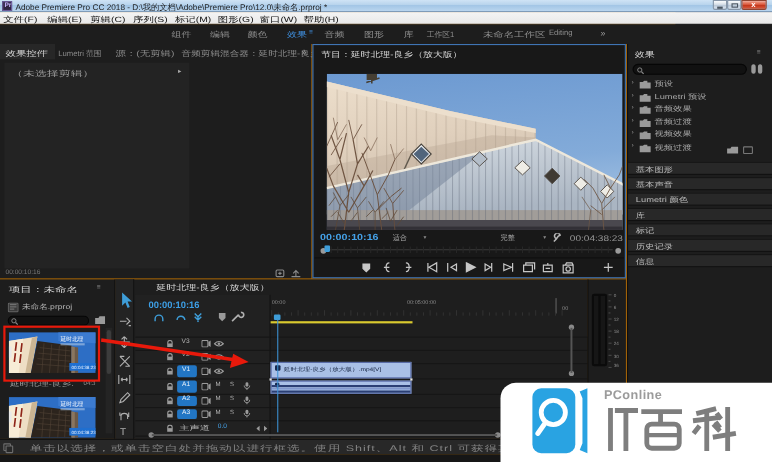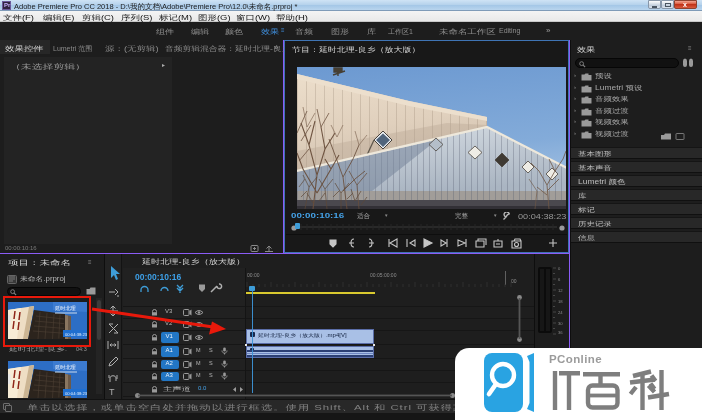--- a/index.html
+++ b/index.html
@@ -1,18 +1,18 @@
 <!DOCTYPE html>
 <html><head><meta charset="utf-8">
 <style>
 html,body{margin:0;padding:0;background:#101010;width:702px;height:420px;overflow:hidden;
  font-family:"Liberation Sans",sans-serif;}
 *{box-sizing:border-box;}
 .abs{position:absolute;}
-#stage{position:relative;width:614px;height:420px;background:#8b5cf6;font-family:"Liberation Sans",sans-serif;}
+#stage{position:relative;width:614px;height:420px;background:#a16207;font-family:"Liberation Sans",sans-serif;}
 .t{position:absolute;white-space:nowrap;}
 </style></head>
 <body>
 <div id="stage">
 
 <div class="abs" id="titlebar" style="left:0;top:0;width:702px;height:11px;
  background:linear-gradient(#cfe3f5 0%,#b7d3ec 45%,#a3c6e6 50%,#b9d5ee 100%);border-bottom:1px solid #7f9bb8;">
   <div class="abs" style="left:2px;top:1px;width:9px;height:9px;background:#2f2440;border:1px solid #6a5a9a;">
     <div class="t" style="left:1px;top:0px;font-size:6px;color:#c8b5ff;font-weight:bold;">Pr</div>
   </div>

